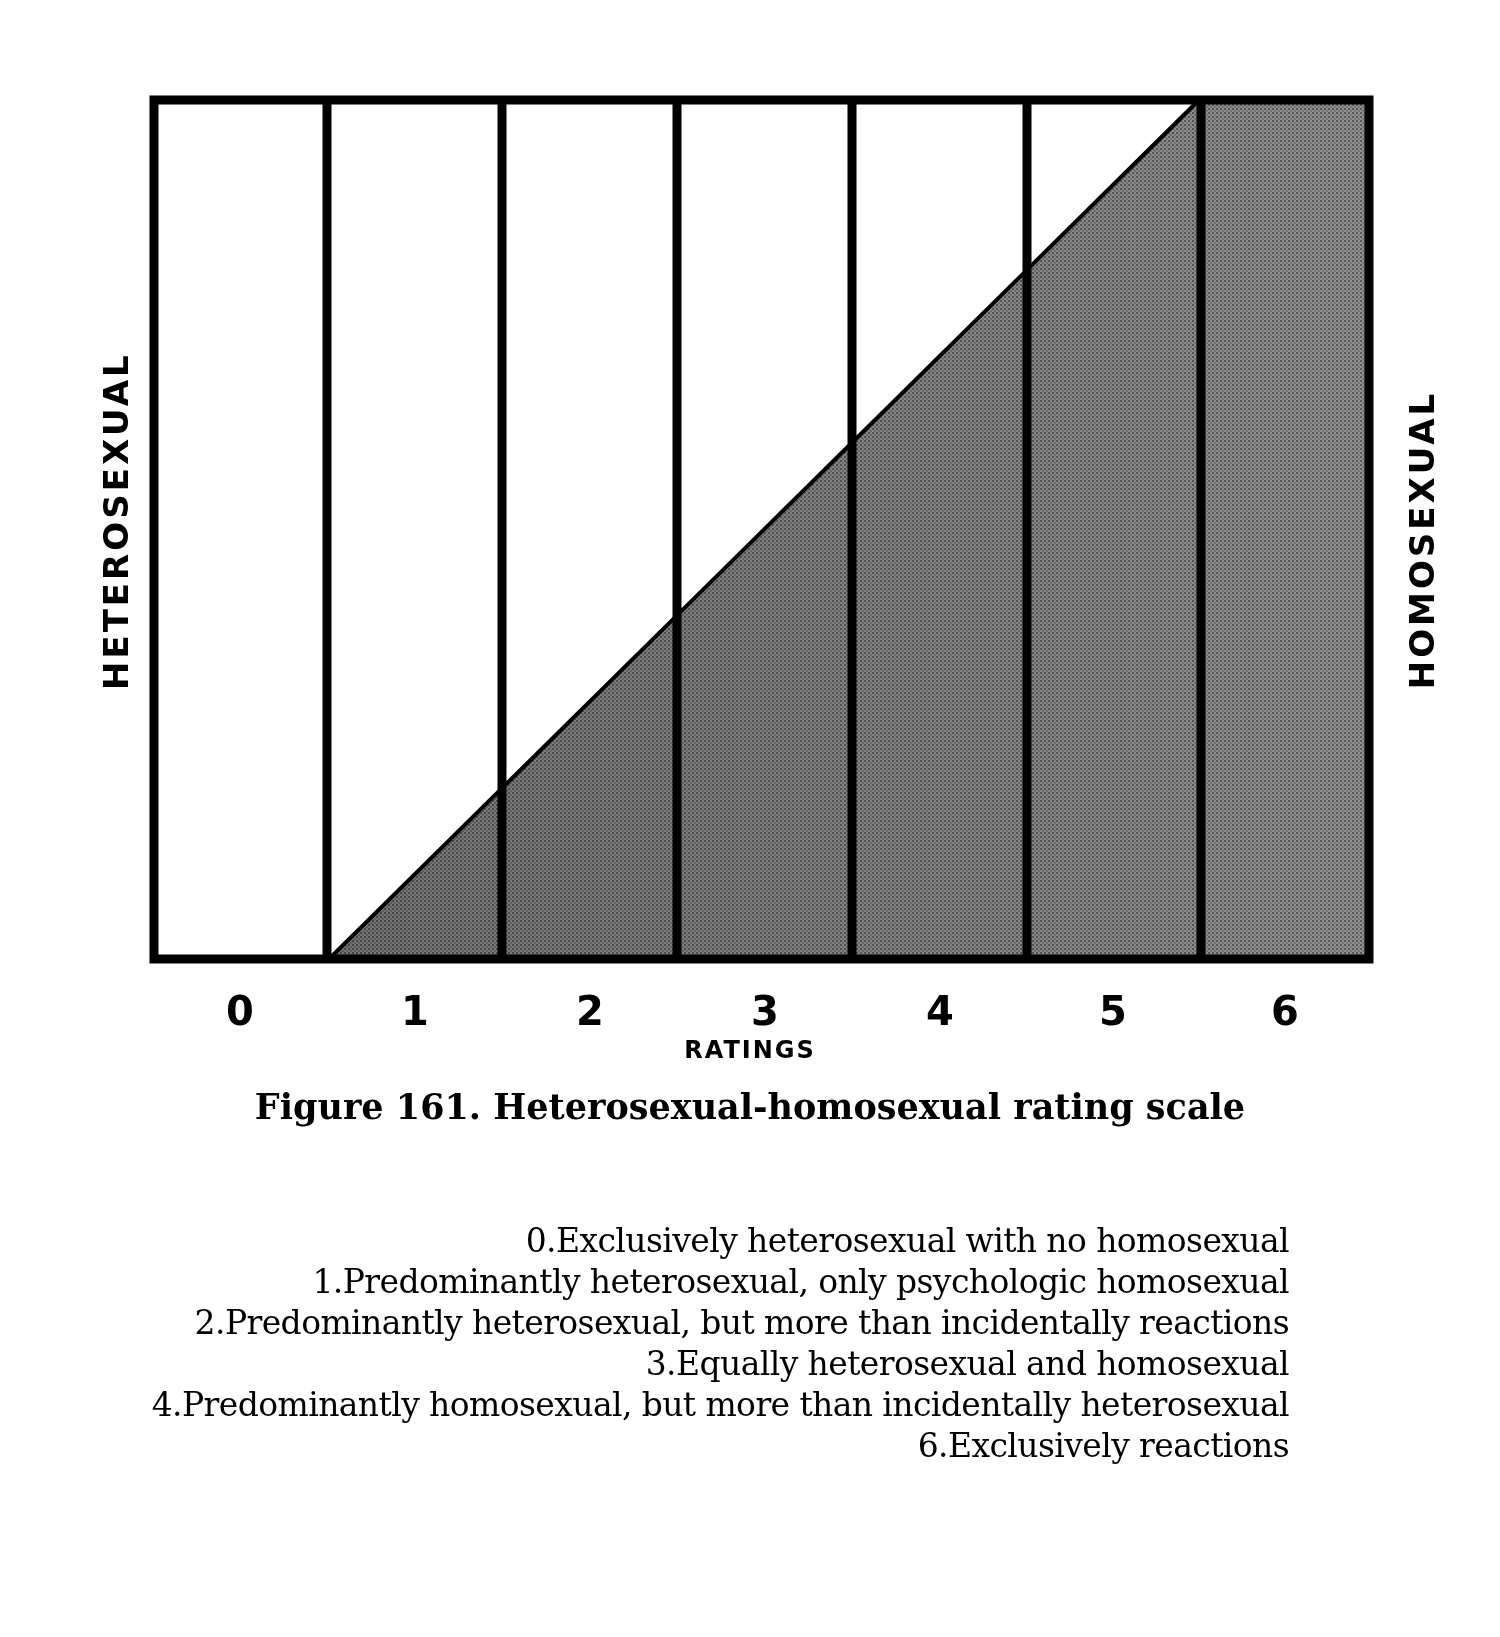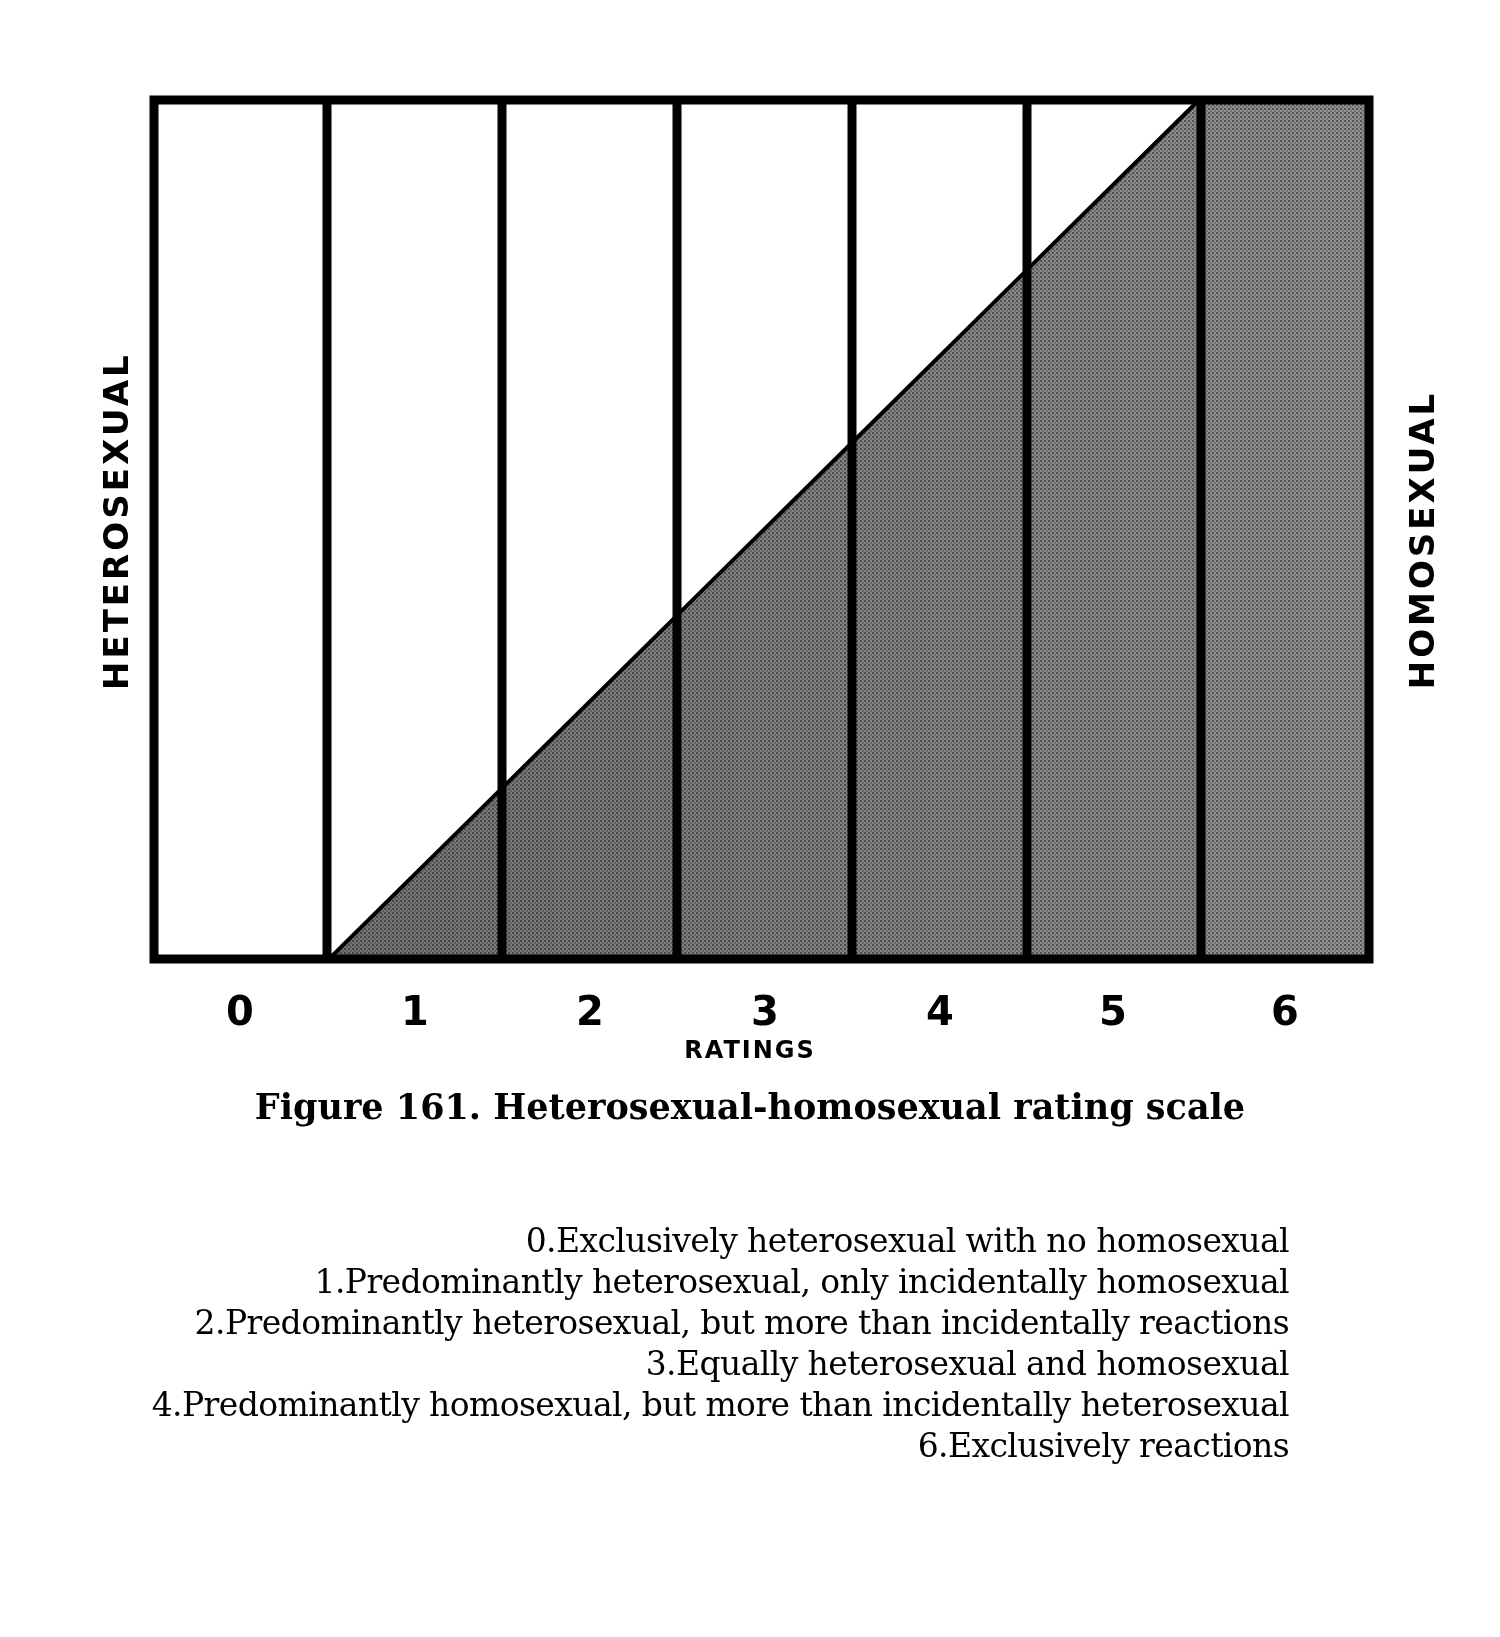--- a/index.html
+++ b/index.html
@@ -79,19 +79,19 @@
   <div class="tick" style="left:910px">4</div>
   <div class="tick" style="left:1083px">5</div>
   <div class="tick" style="left:1255px">6</div>
 
   <div id="ratings-label">RATINGS</div>
   <div id="caption">Figure 161. Heterosexual-homosexual rating scale</div>
 
 
   <ol id="scale-list">
     <li><span class="num">0.</span><span>Exclusively heterosexual with no homosexual</span></li>
-    <li><span class="num">1.</span><span>Predominantly heterosexual, only incidentally homosexual</span></li>
+    <li><span class="num">1.</span><span>Predominantly heterosexual, only psychologic homosexual</span></li>
     <li><span class="num">2.</span><span>Predominantly heterosexual, but more than incidentally reactions</span></li>
     <li><span class="num">3.</span><span>Equally heterosexual and homosexual</span></li>
     <li><span class="num">4.</span><span>Predominantly homosexual, but more than incidentally heterosexual</span></li>
     <li><span class="num">6.</span><span>Exclusively reactions</span></li>
   </ol>
 </div>
 
 </body></html>

